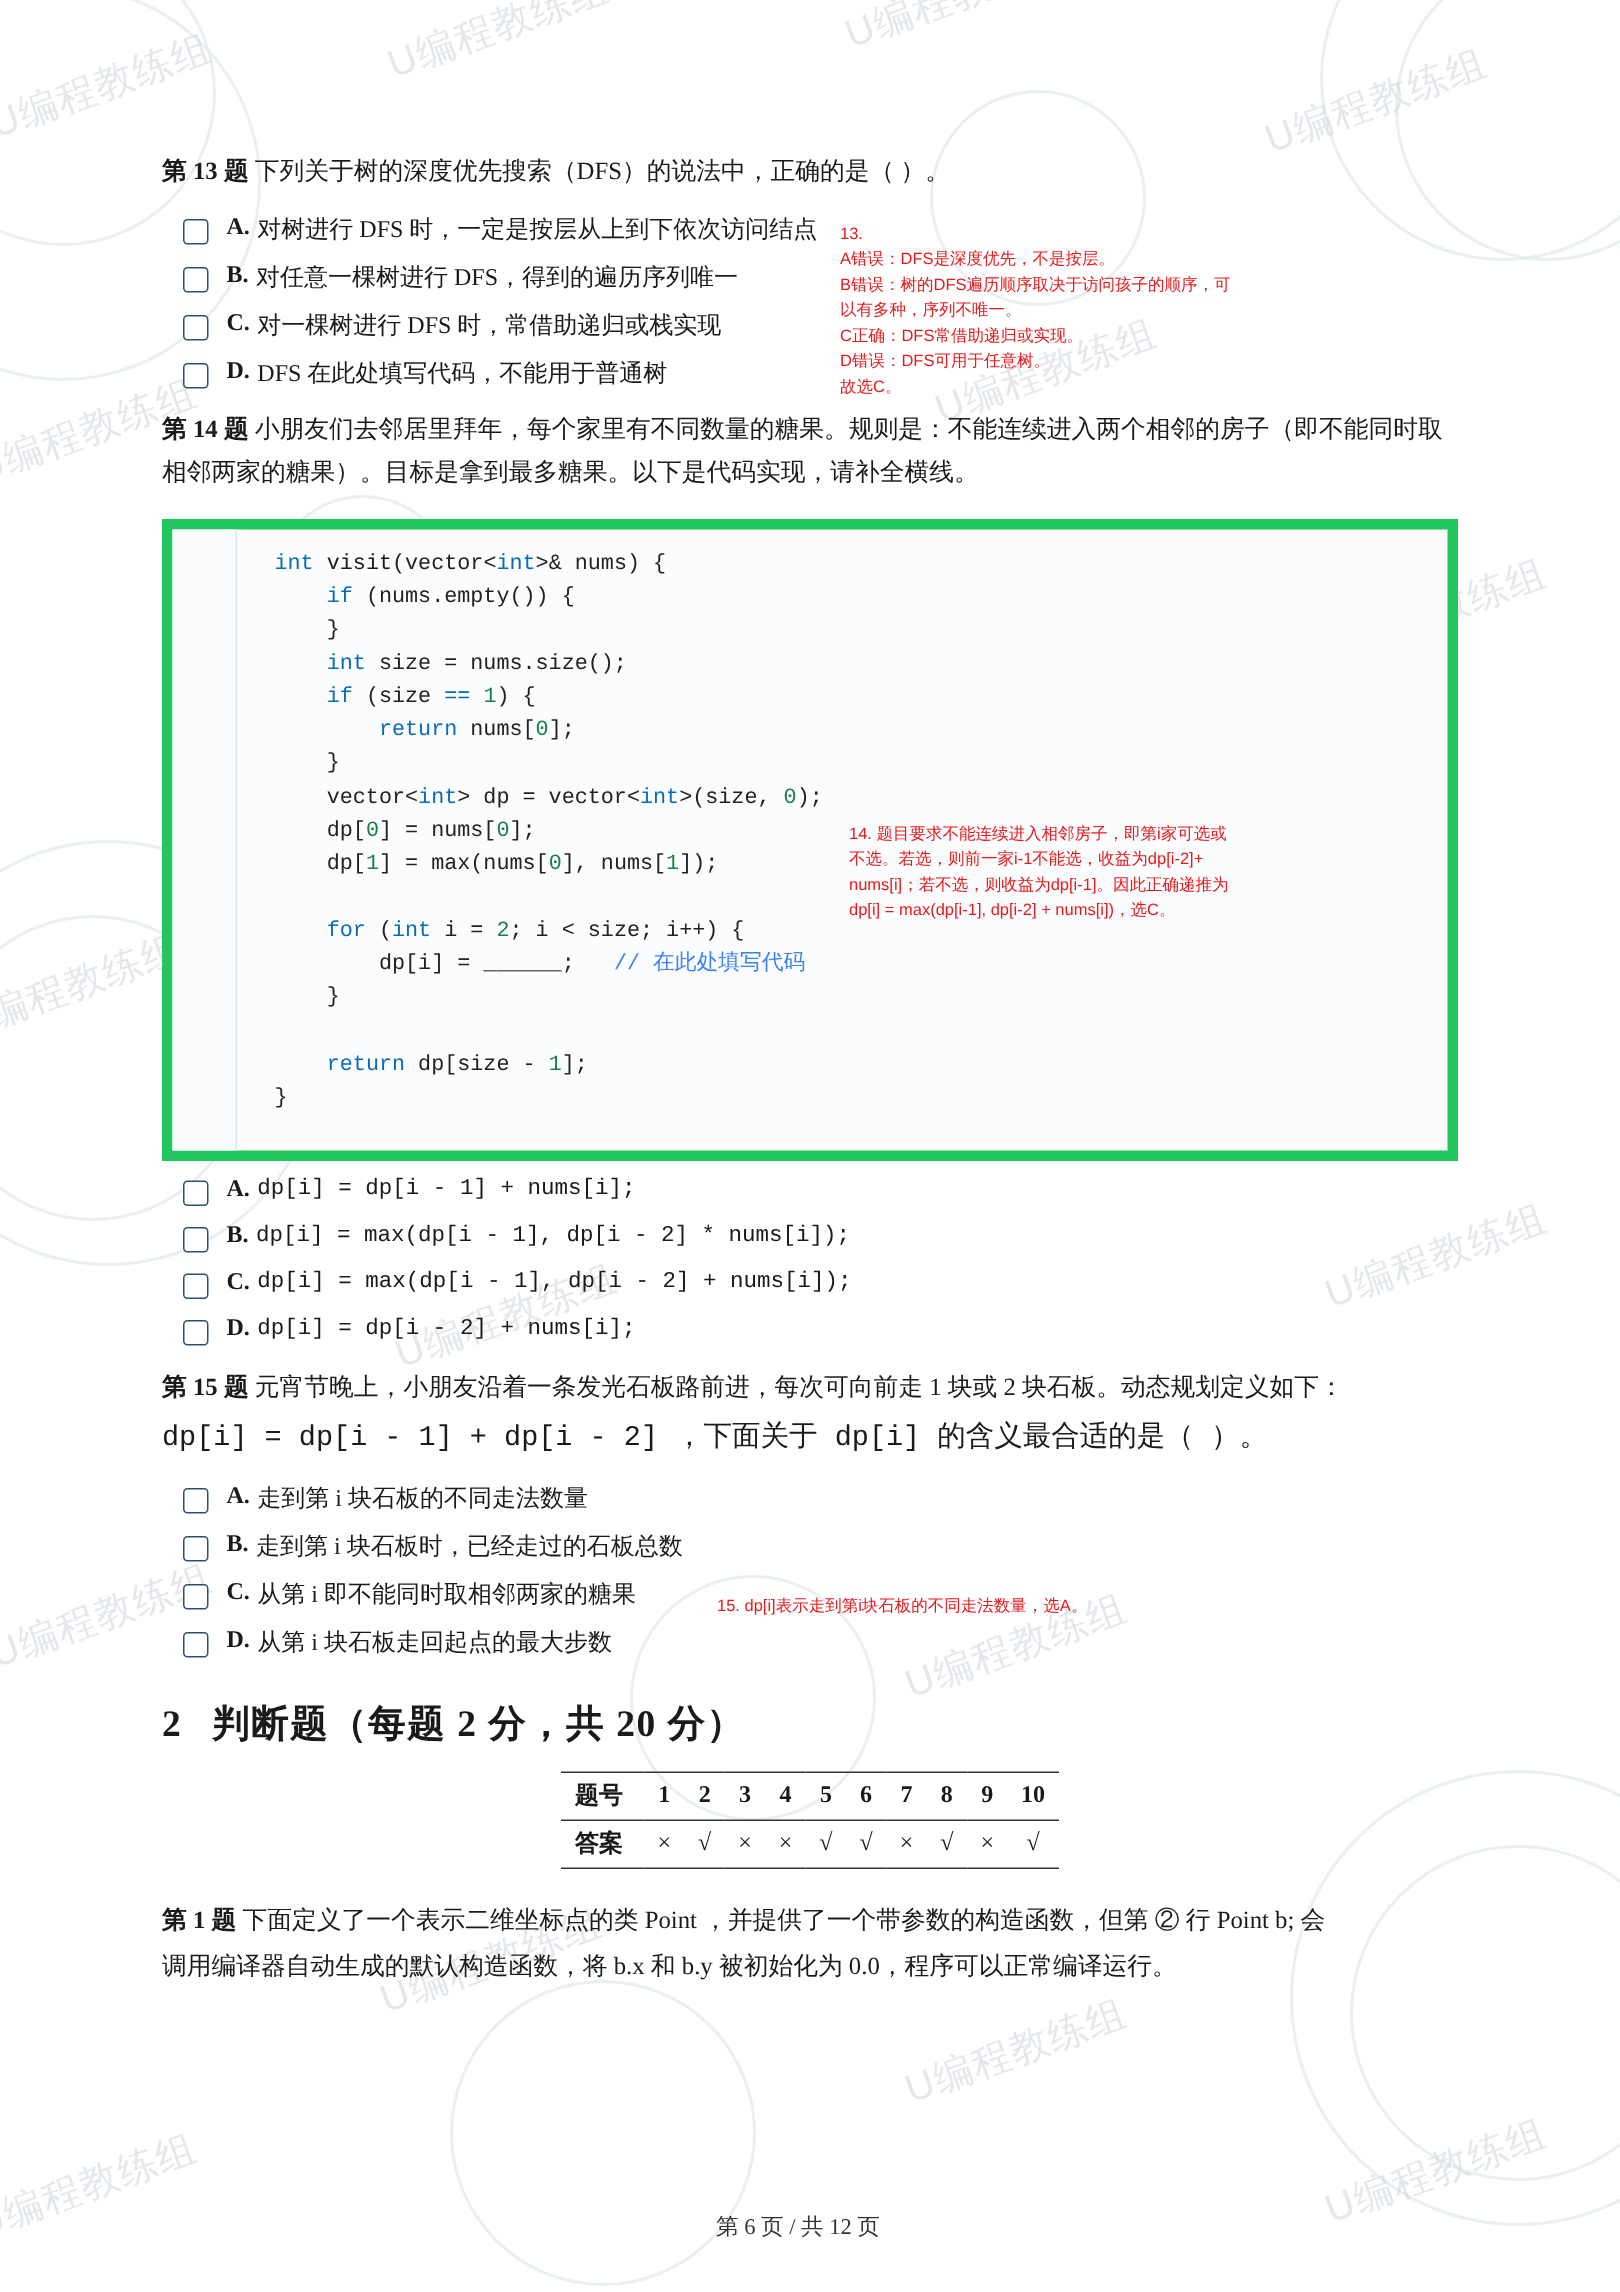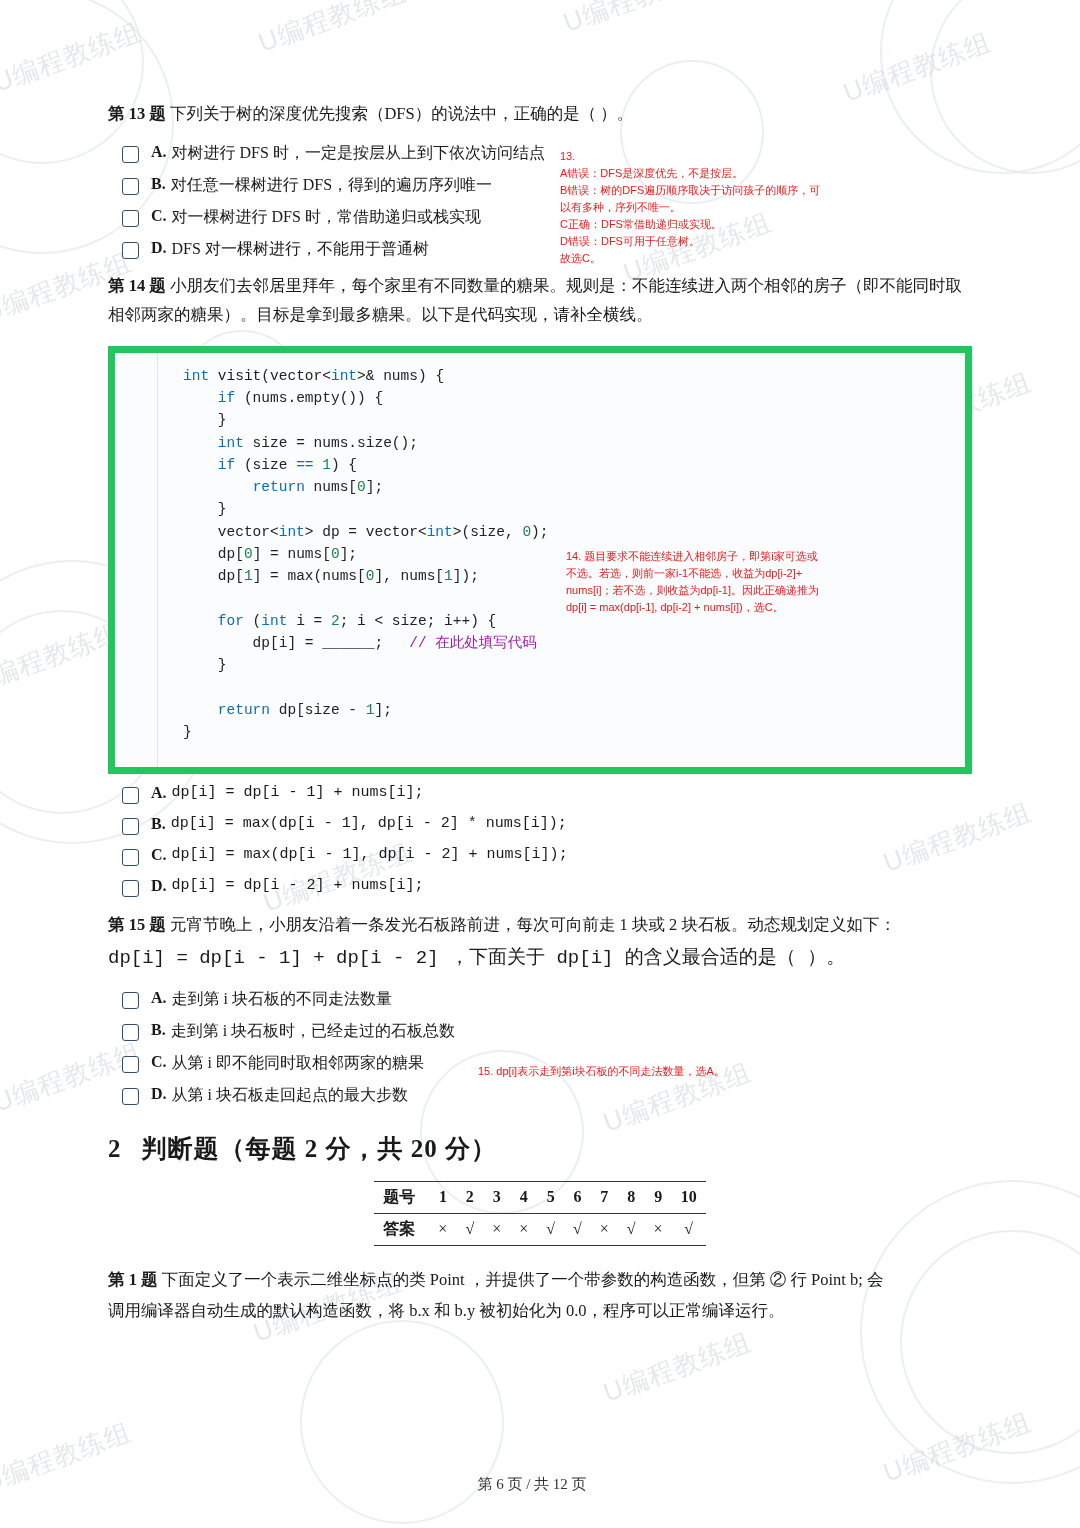--- a/index.html
+++ b/index.html
@@ -97,21 +97,21 @@
   .crow{ display:flex; height:22.3px; }
   .cn{
     width:42px; flex:0 0 42px;
     text-align:right; padding-right:11px; box-sizing:border-box;
     color:#9aa4ad; font-size:13.5px;
   }
   .cc{ padding-left:14px; white-space:pre; }
   .kw{ color:#0b6bb5; }
   .ty{ color:#0b6bb5; }
   .num{ color:#1b7f4b; }
-  .cm{ color:#a21caf; }
+  .cm{ color:#3b82f6; }
   .pl{ color:#222; }
 
   h2.sec{
     font-size:25px;
     margin:26px 0 8px 0;
     font-weight:bold;
     letter-spacing:1px;
   }
   h2.sec .sn{ margin-right:20px; }
 
@@ -192,21 +192,21 @@
       <span>对任意一棵树进行 DFS，得到的遍历序列唯一</span>
     </div>
     <div class="opt">
       <span class="cbox"></span>
       <span class="opt-letter">C.</span>
       <span>对一棵树进行 DFS 时，常借助递归或栈实现</span>
     </div>
     <div class="opt">
       <span class="cbox"></span>
       <span class="opt-letter">D.</span>
-      <span>DFS 对一棵树进行，不能用于普通树</span>
+      <span>DFS 在此处填写代码，不能用于普通树</span>
     </div>
   </div>
 
   <div class="qline" style="margin-top:12px;">
     <span class="qnum">第 14 题</span>
     <span class="qbody">小朋友们去邻居里拜年，每个家里有不同数量的糖果。规则是：不能连续进入两个相邻的房子（即不能同时取相邻两家的糖果）。目标是拿到最多糖果。以下是代码实现，请补全横线。</span>
   </div>
 
   <div class="codewrap">
     <div class="gutter"></div>

